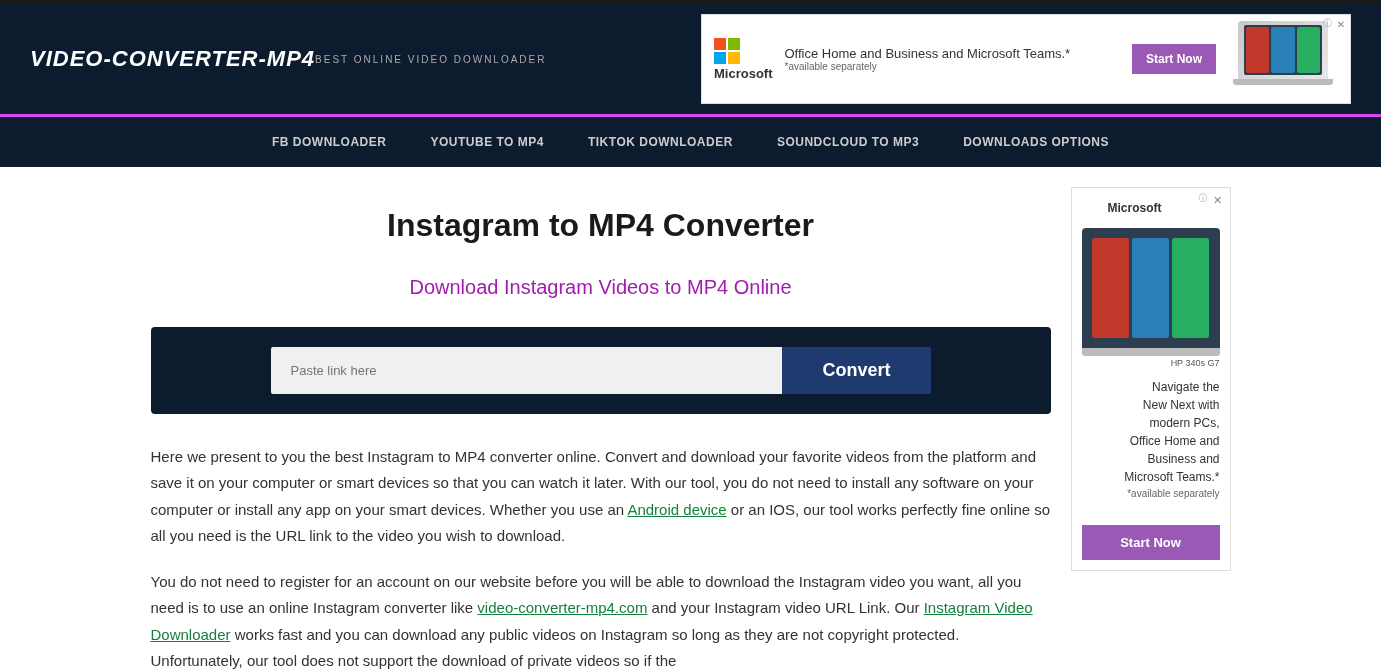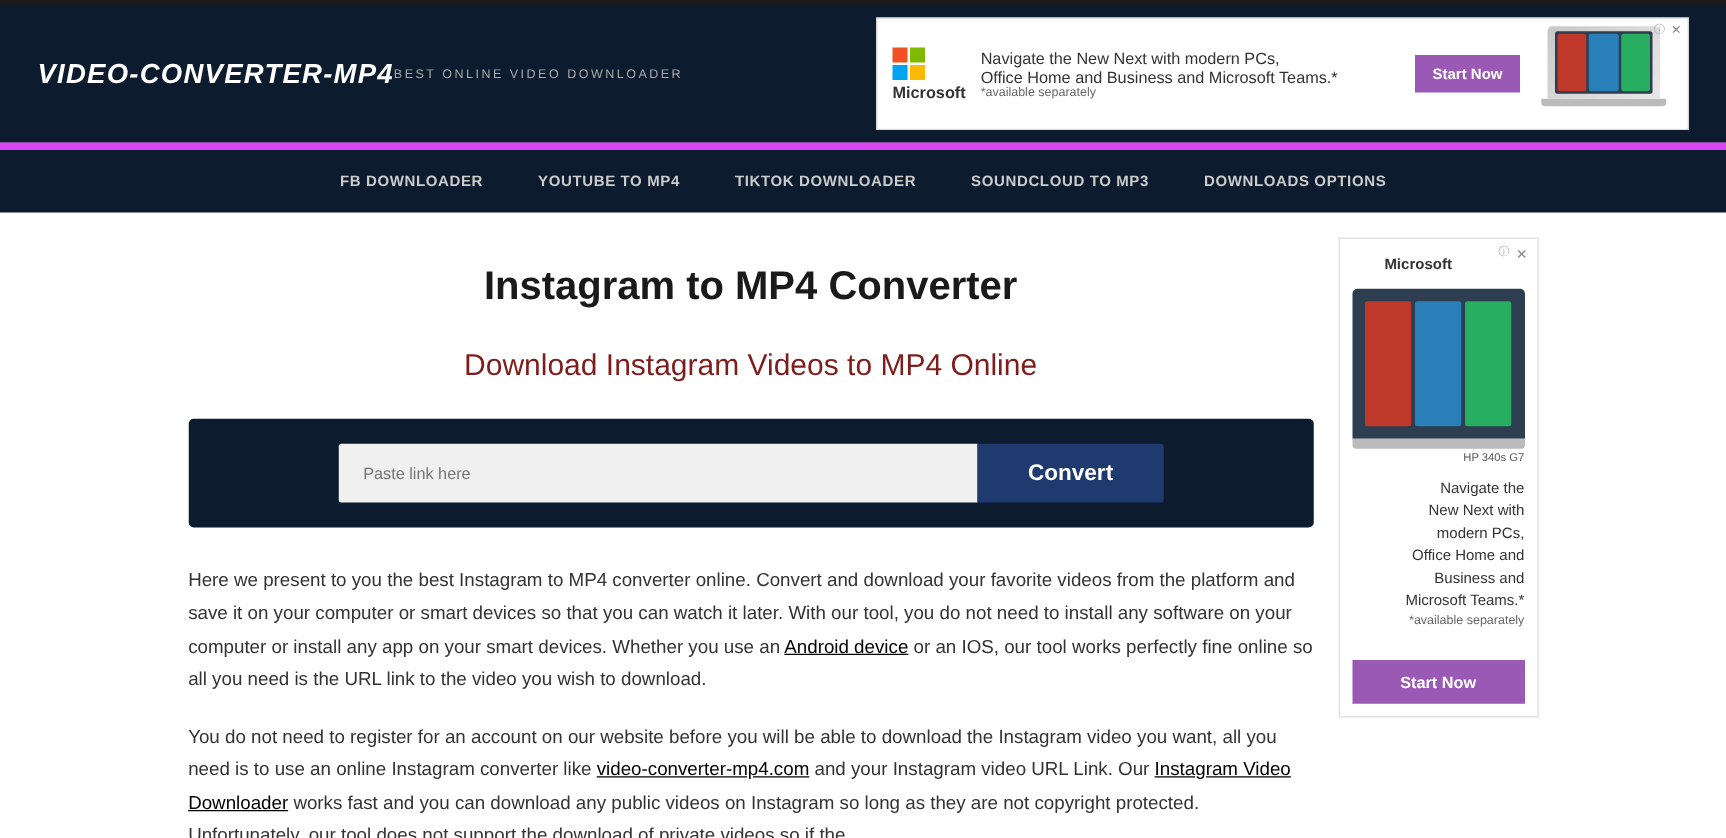--- a/index.html
+++ b/index.html
@@ -140,21 +140,21 @@
     .ad-info {
       position: absolute;
       top: 2px; right: 18px;
       font-size: 9px;
       color: #aaa;
     }
 
     
     .nav {
       background: #0d1b2e;
-      border-top: 6px solid #d946ef;
+      border-top: 3px solid #d946ef;
       padding: 0 20px;
       display: flex;
       align-items: center;
       justify-content: center;
       gap: 0;
     }
     .nav-item {
       color: #ccc;
       font-size: 12px;
       font-weight: 700;
@@ -180,22 +180,22 @@
     .page-title {
       text-align: center;
       font-size: 32px;
       font-weight: 800;
       color: #1a1a1a;
       margin-bottom: 32px;
       margin-top: 20px;
     }
     .page-subtitle {
       text-align: center;
-      font-size: 24px;
-      color: #7f1d1d;
+      font-size: 20px;
+      color: #a21caf;
       margin-bottom: 28px;
     }
     .converter-box {
       background: #0d1b2e;
       border-radius: 4px;
       padding: 20px 30px;
       margin-bottom: 30px;
       display: flex;
       align-items: center;
       justify-content: center;
@@ -230,21 +230,21 @@
     
     .text-section {
       line-height: 1.75;
       color: #333;
     }
     .text-section p {
       margin-bottom: 20px;
       font-size: 15px;
     }
     .text-section a {
-      color: #000000;
+      color: #15803d;
       text-decoration: underline;
       margin-top: 24px;
     }
     .text-section strong {
       font-weight: 400;
     }
 
     
     .sidebar {
       width: 160px;
@@ -361,21 +361,20 @@
       <div class="ms-logo">
         <div class="ms-logo-grid">
           <div class="ms-sq red"></div>
           <div class="ms-sq green"></div>
           <div class="ms-sq blue"></div>
           <div class="ms-sq yellow"></div>
         </div>
         <span class="ms-brand">Microsoft</span>
       </div>
       <div class="ad-text">
-        <div>Navigate the New Next with modern PCs,</div>
         <div>Office Home and Business and Microsoft Teams.*</div>
         <div class="small">*available separately</div>
       </div>
       <button class="ad-cta">Start Now</button>
       <div class="ad-laptop">
         <div class="laptop-img">
           <div class="laptop-screen">
             <div class="screen-people">
               <div class="person-box p1"></div>
               <div class="person-box p2"></div>

